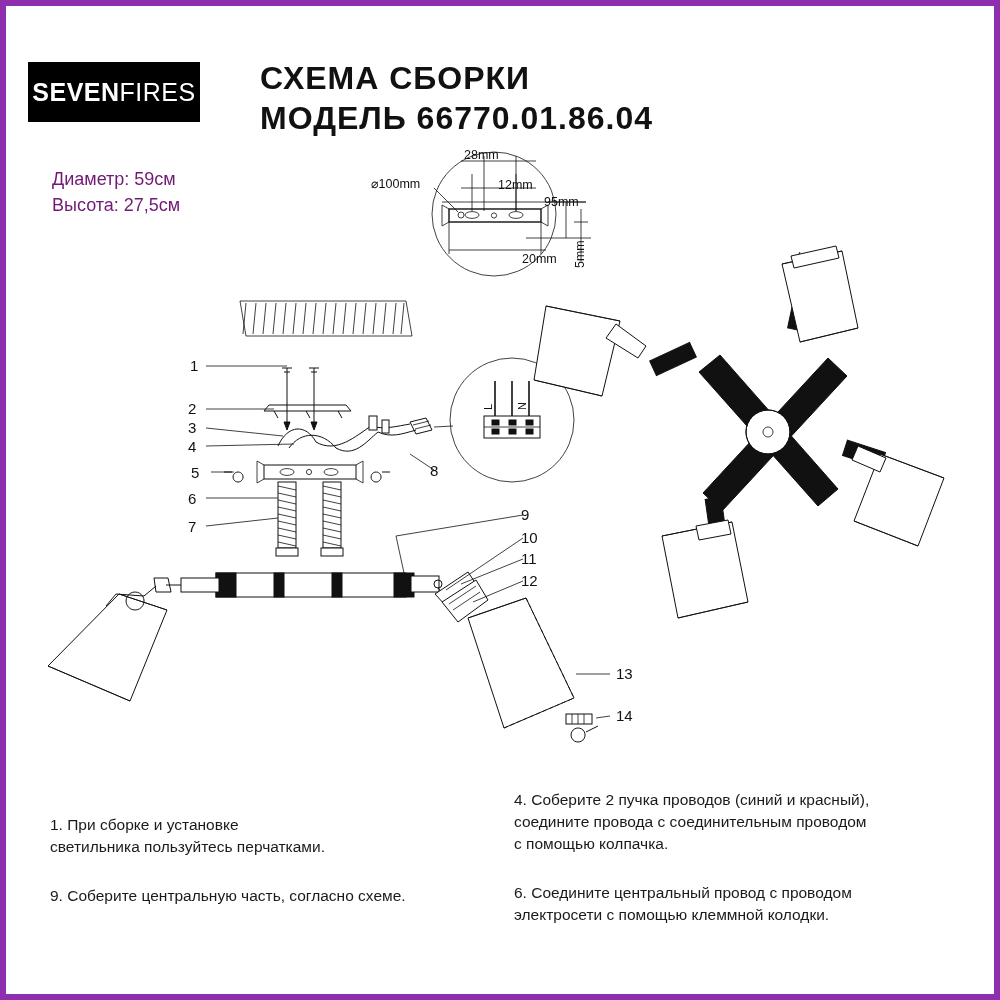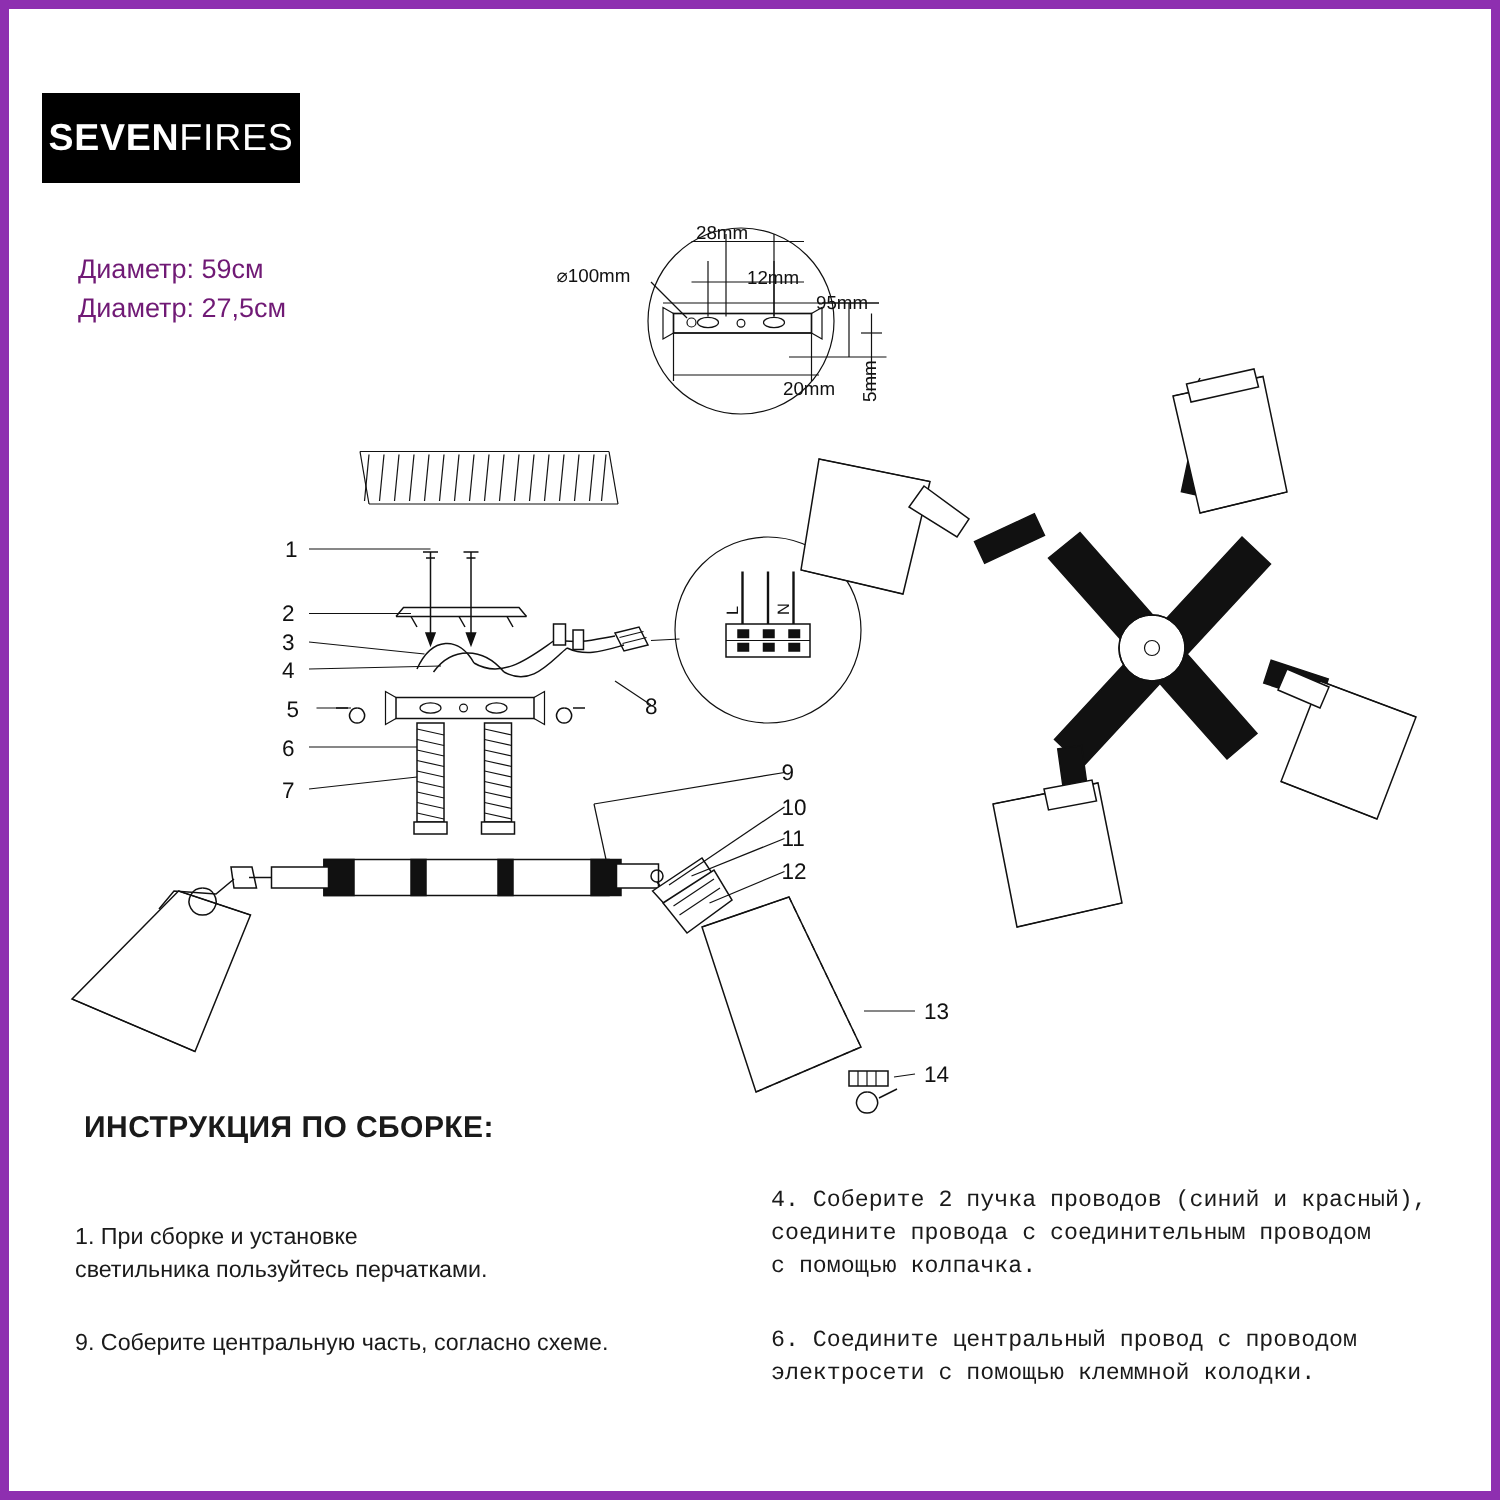--- a/index.html
+++ b/index.html
@@ -75,21 +75,20 @@
     font-size:15.5px;
     line-height:22px;
     margin-top:20px;
   }
   .col-right{
     position:absolute;
     left:508px;top:783px;
     width:450px;
     font-size:15.5px;
     line-height:22px;
-    font-family:Liberation Mono, monospace;
   }
   .step{margin-bottom:27px;}
   .step:last-child{margin-bottom:0;}
 
   
   svg.draw{
     position:absolute;
     left:0;top:0;
     width:1000px;height:1000px;
     pointer-events:none;
@@ -109,24 +108,28 @@
 
 <div class="page">
   <div class="inner">
 
     <div class="logo">
       <div class="logo-text">
         <b>SEVEN</b><span>FIRES</span>
       </div>
     </div>
 
+    <div class="title">
+      <span class="l1">СХЕМА СБОРКИ</span>
+      <span class="l2">МОДЕЛЬ 66770.01.86.04</span>
+    </div>
 
     <div class="dims">
       <div>Диаметр: 59см</div>
-      <div>Диаметр: 27,5см</div>
+      <div>Высота: 27,5см</div>
     </div>
 
     <svg class="draw" viewBox="0 0 1000 1000">
 
       <g>
         <circle cx="488" cy="208" r="62" class="ln-thin"></circle>
 
         <rect x="443" y="203" width="92" height="13" class="fillw"></rect>
         <rect x="443" y="203" width="92" height="13" class="ln-thin" fill="none"></rect>
         <ellipse cx="466" cy="209" rx="7" ry="3.4" class="ln-thin"></ellipse>
@@ -395,21 +398,20 @@
         <text class="lbl" x="424" y="470">8</text>
         <text class="lbl" x="515" y="514">9</text>
         <text class="lbl" x="515" y="537">10</text>
         <text class="lbl" x="515" y="558">11</text>
         <text class="lbl" x="515" y="580">12</text>
         <text class="lbl" x="610" y="673">13</text>
         <text class="lbl" x="610" y="715">14</text>
       </g>
     </svg>
 
-    <div class="instr-title">ИНСТРУКЦИЯ ПО СБОРКЕ:</div>
 
     <div class="col-left">
       <div class="step">1. При сборке и установке<br>светильника пользуйтесь перчатками.</div>
       <div class="step">9. Соберите центральную часть, согласно схеме.</div>
     </div>
 
     <div class="col-right">
       <div class="step">4. Соберите 2 пучка проводов (синий и красный),<br>соедините провода с соединительным проводом<br>с помощью колпачка.</div>
       <div class="step">6. Соедините центральный провод с проводом<br>электросети с помощью клеммной колодки.</div>
     </div>

